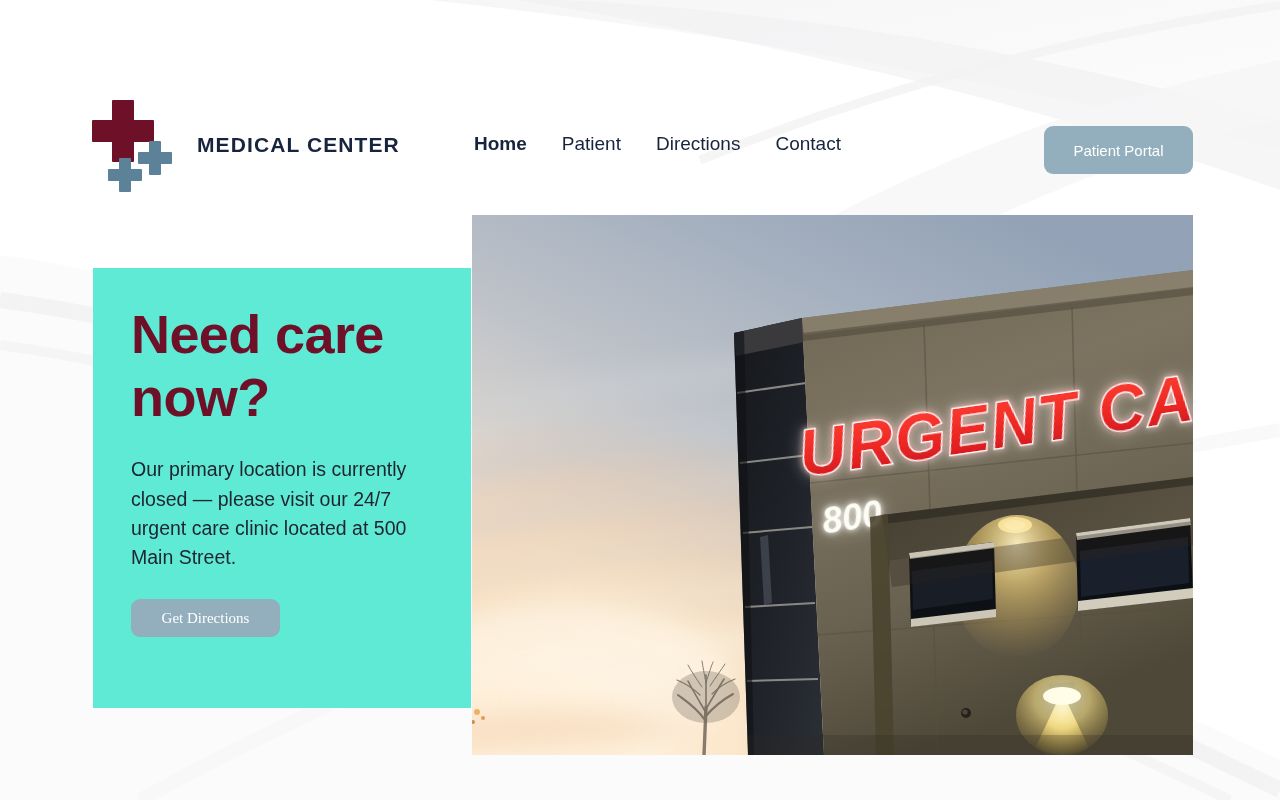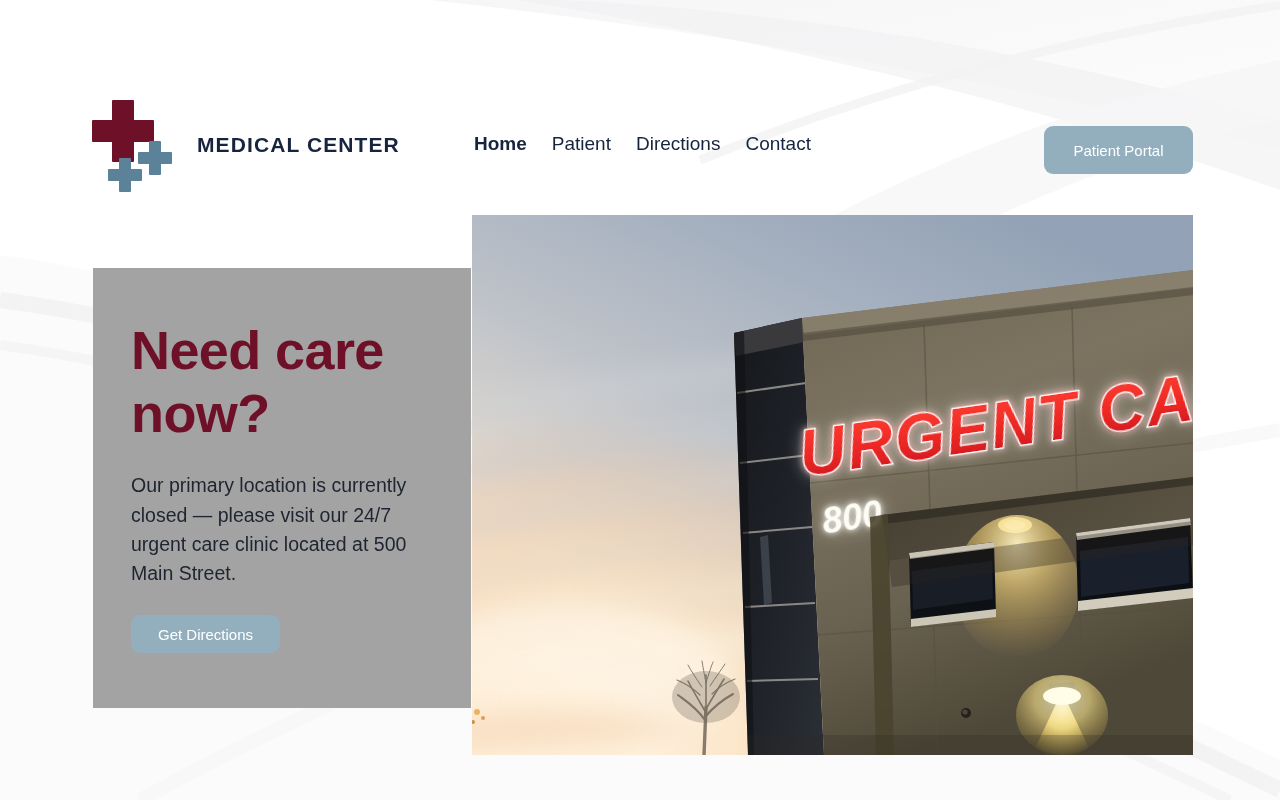--- a/index.html
+++ b/index.html
@@ -104,21 +104,21 @@
     color: #17243D;
     white-space: nowrap;
   }
 
   .nav {
     position: absolute;
     left: 474px;
     top: 133px;
     display: flex;
     align-items: flex-start;
-    gap: 25px;
+    gap: 35px;
   }
   .nav-item {
     font-size: 19px;
     color: #17243D;
     text-decoration: none;
     white-space: nowrap;
     cursor: pointer;
   }
   .nav-item.active {
     font-weight: 700;
@@ -142,23 +142,23 @@
     justify-content: center;
   }
 
   
   .hero-card {
     position: absolute;
     left: 93px;
     top: 268px;
     width: 378px;
     height: 440px;
-    background: #a3a3a3;
+    background: #5eead4;
     z-index: 2;
-    padding: 51px 38px 0 38px;
+    padding: 35px 38px 0 38px;
   }
 
   .hero-title {
     font-size: 54px;
     line-height: 1.17;
     font-weight: 700;
     color: #6E1028;
     letter-spacing: -0.6px;
     margin-bottom: 26px;
   }
@@ -171,21 +171,21 @@
     max-width: 290px;
   }
 
   .directions-button {
     width: 149px;
     height: 38px;
     border: none;
     border-radius: 9px;
     background: #93AEBD;
     color: #ffffff;
-    font-family: Liberation Sans, sans-serif;
+    font-family: Liberation Serif, serif;
     font-size: 15px;
     cursor: pointer;
     display: flex;
     align-items: center;
     justify-content: center;
   }
 
   
   .hero-photo {
     position: absolute;

